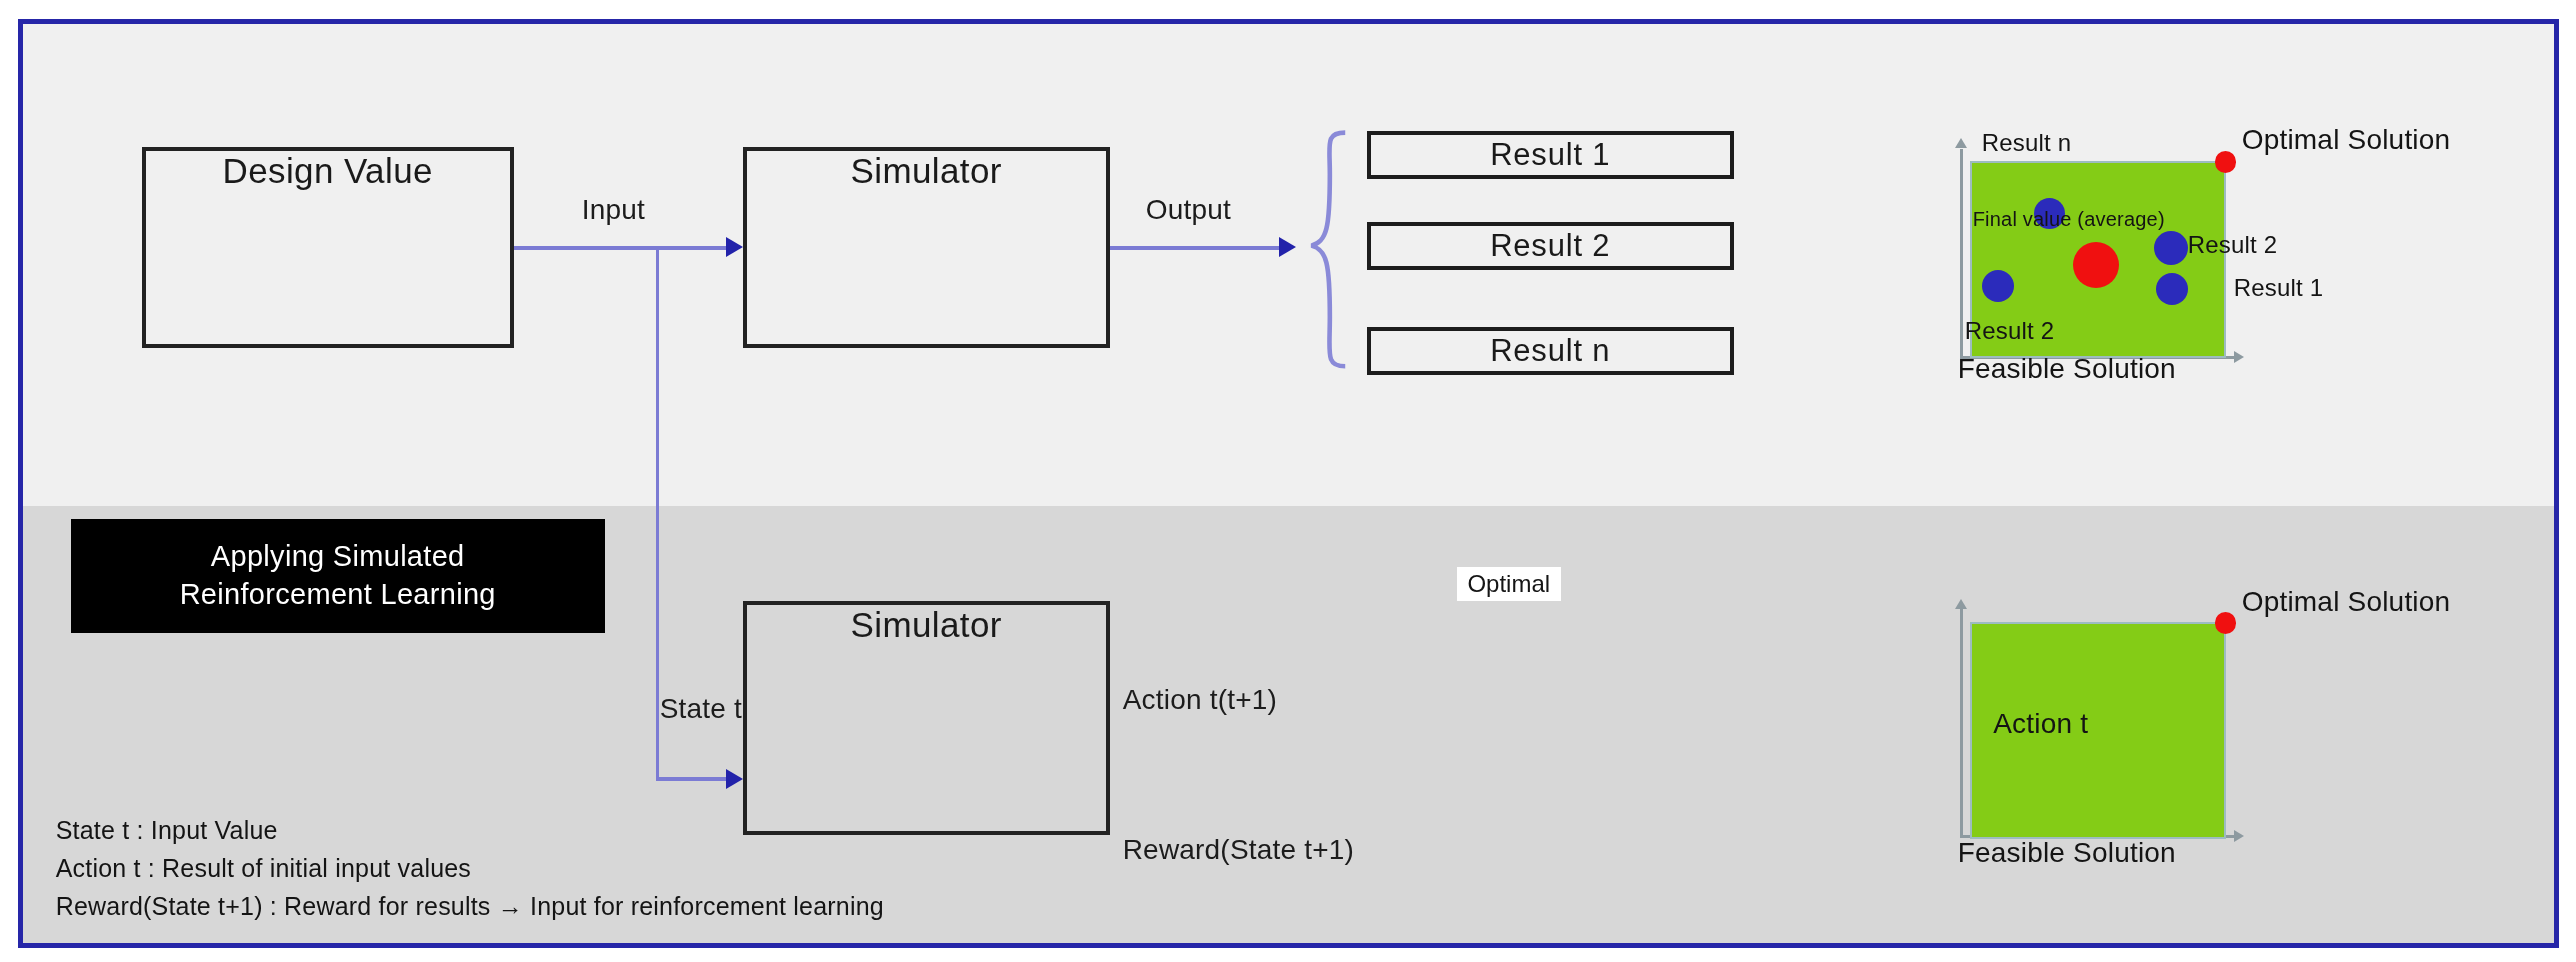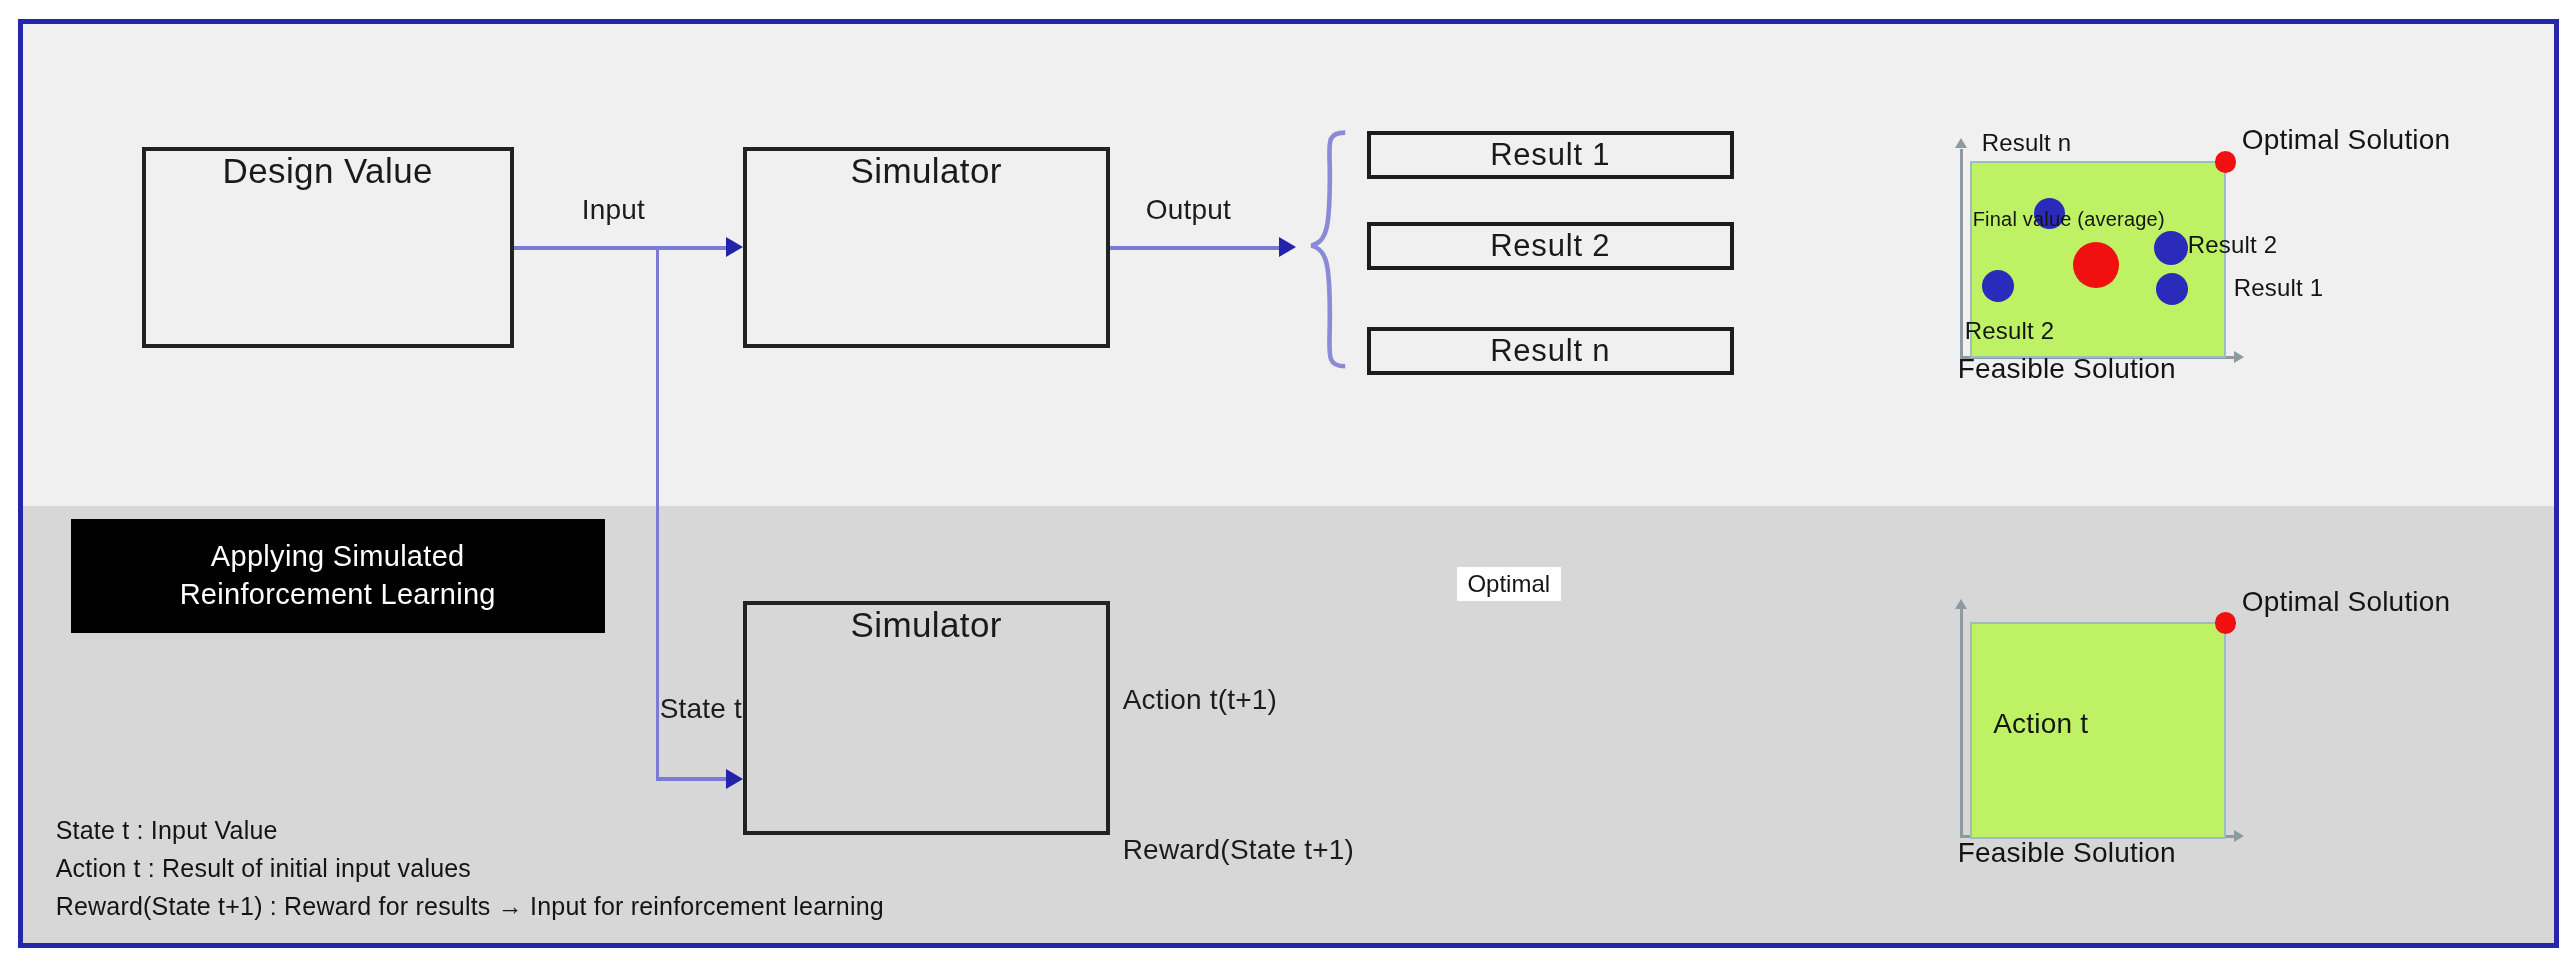--- a/index.html
+++ b/index.html
@@ -39,21 +39,21 @@
   #brace{position:absolute;}
 
   
   .chart{position:absolute;}
   .axis-v{position:absolute;width:3.1px;background:#8d9aa0;}
   .axis-h{position:absolute;height:3.1px;background:#8d9aa0;}
   .axis-tip-up{position:absolute;width:0;height:0;border-left:6.1px solid transparent;
        border-right:6.1px solid transparent;border-bottom:10.7px solid #8d9aa0;}
   .axis-tip-right{position:absolute;width:0;height:0;border-top:6.1px solid transparent;
        border-bottom:6.1px solid transparent;border-left:10.7px solid #8d9aa0;}
-  .region{position:absolute;background:#bef264;border:2.3px solid #9dbcc0;box-sizing:border-box;}
+  .region{position:absolute;background:#84cc16;border:2.3px solid #9dbcc0;box-sizing:border-box;}
   .dot{position:absolute;border-radius:50%;}
   .dot.blue{background:#2b2bbb;}
   .dot.red{background:#f01010;}
   .clabel{position:absolute;font-size:24px;color:#141414;white-space:nowrap;letter-spacing:0.2px;}
   .clabel.sm{font-size:20px;}
   .clabel.lg{font-size:28px;}
 
   
   #optimal-tag{position:absolute;background:#ffffff;font-size:24px;color:#151515;
         padding:3.1px 10.7px;white-space:nowrap;}

